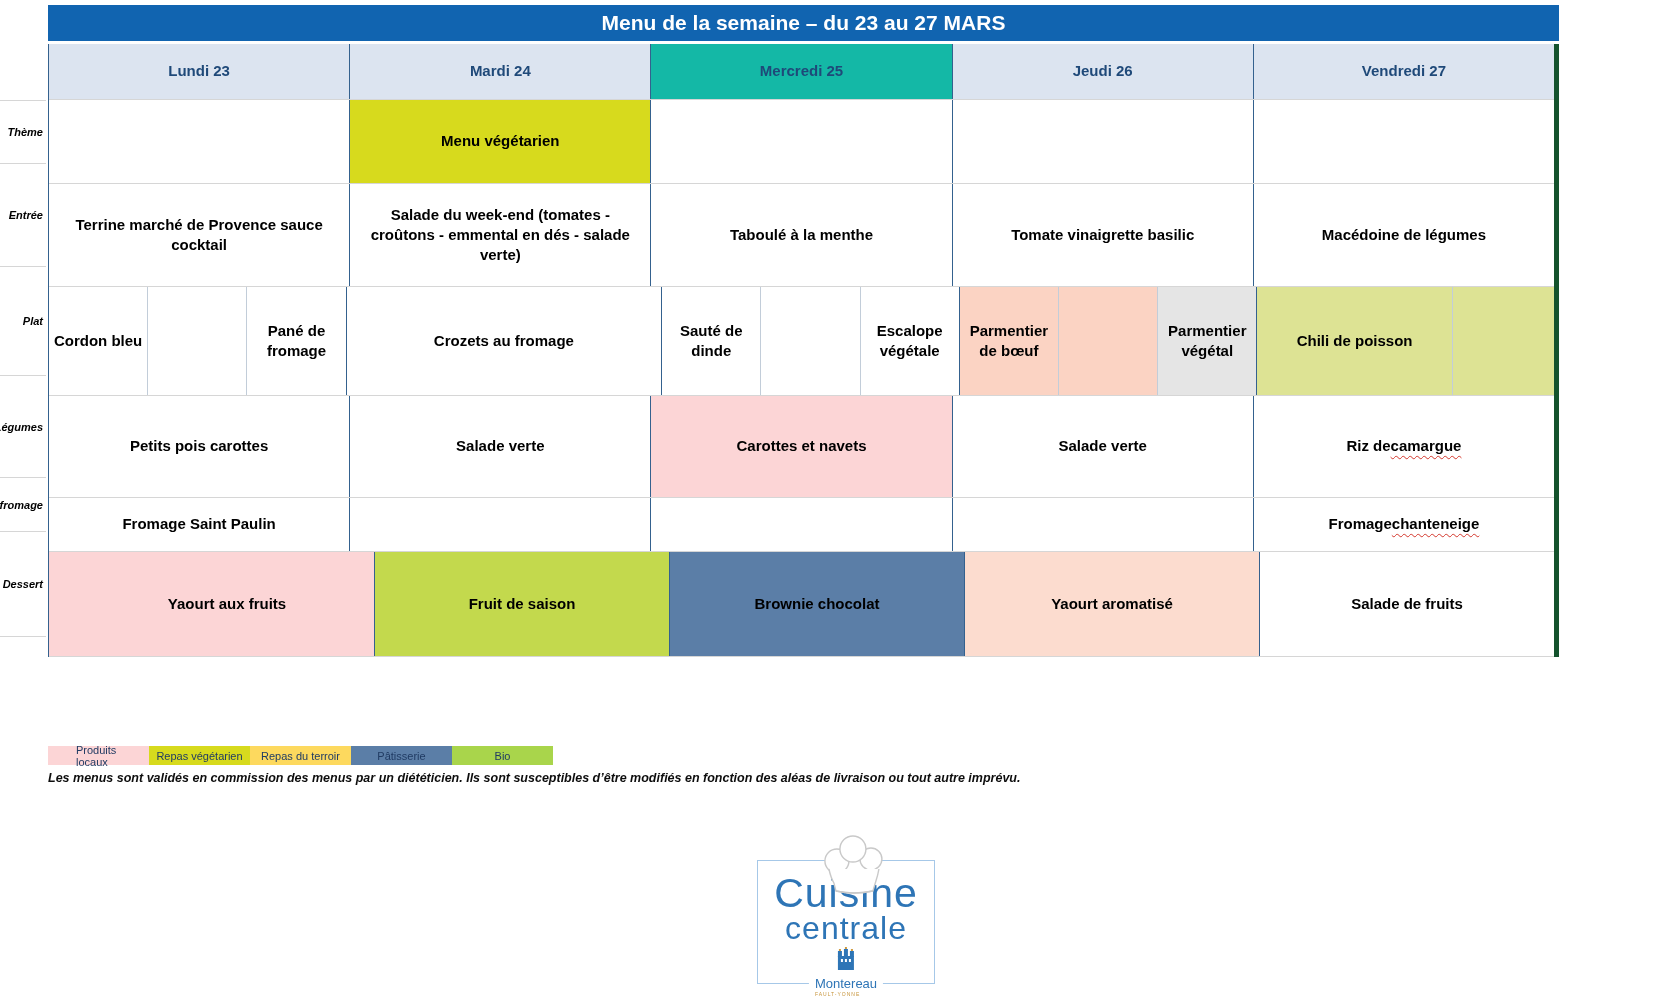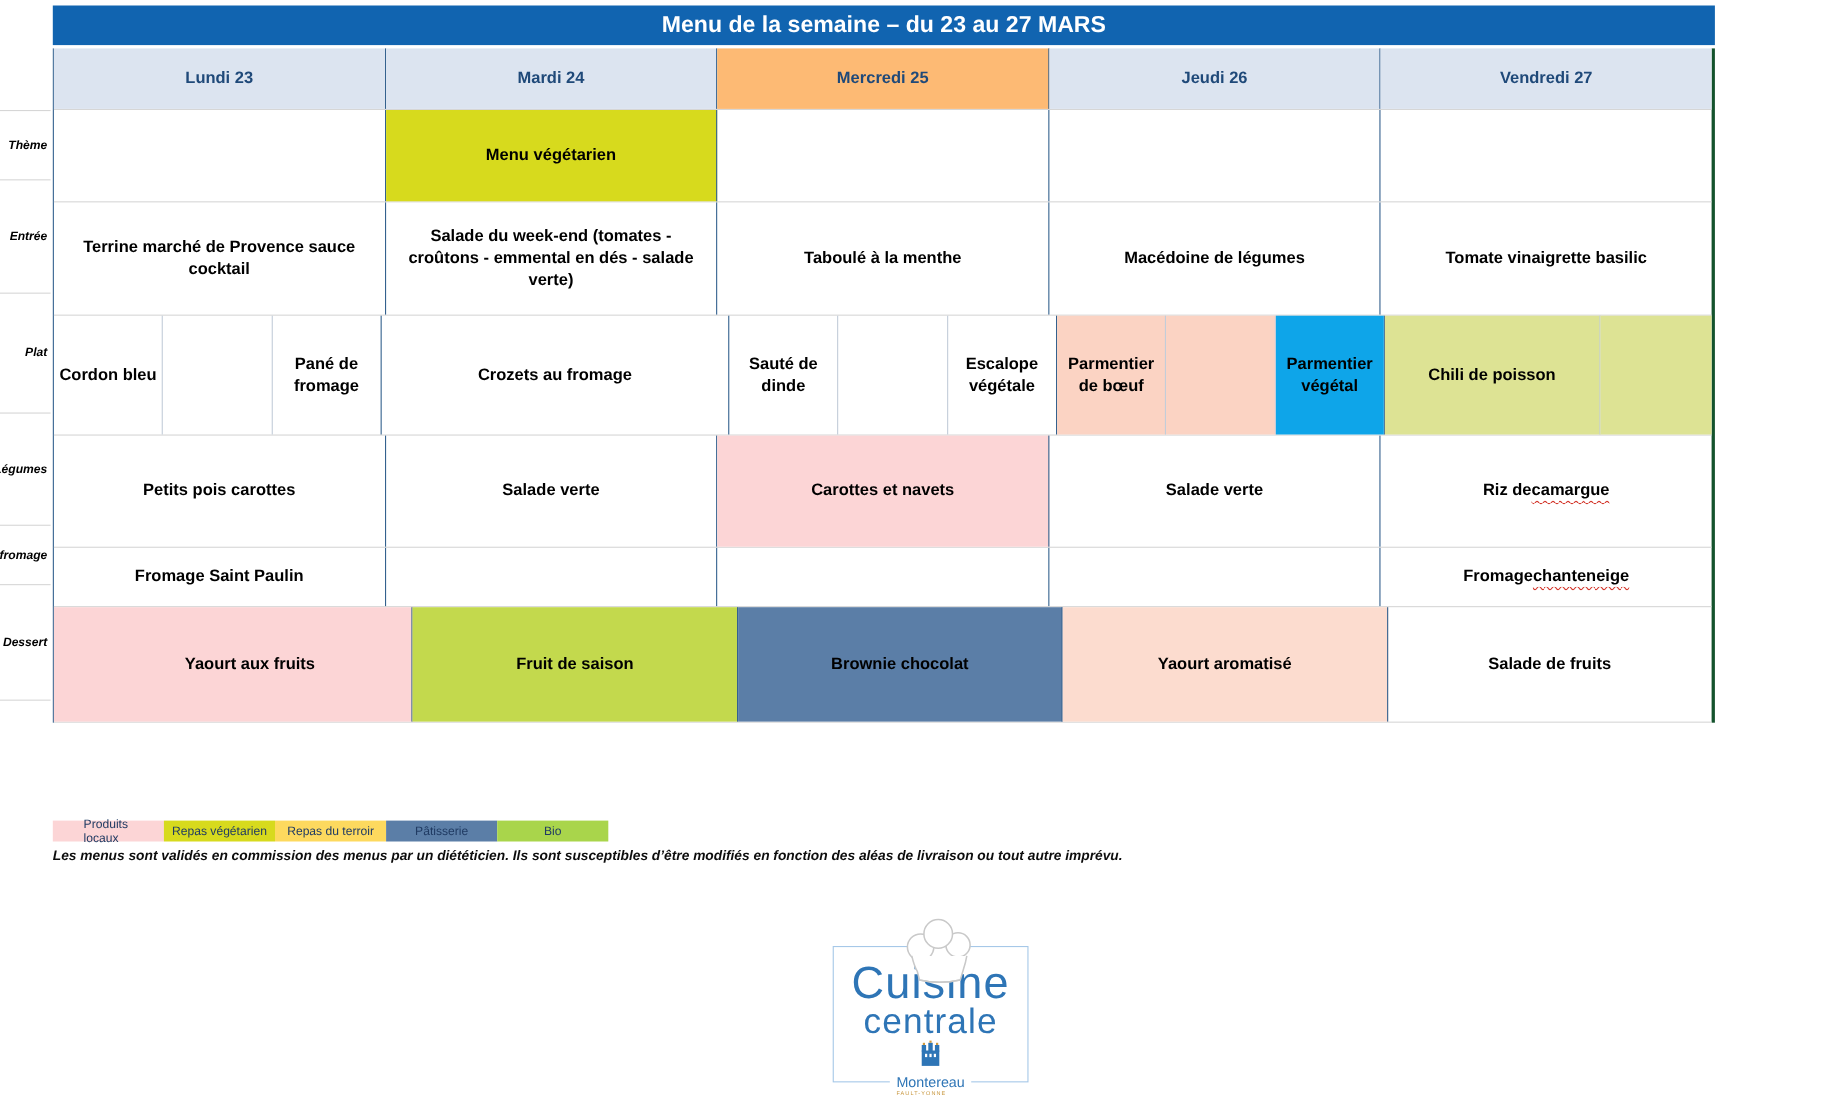--- a/index.html
+++ b/index.html
@@ -7,21 +7,21 @@
     font-family:"Liberation Sans", sans-serif; }
   .stage { position:absolute; top:0; left:0; width:1667px; height:1008px; overflow:hidden; }
 
   
   .titlebar { position:absolute; left:48px; top:5px; width:1511px; height:36px;
     display:flex; align-items:center; justify-content:center;
     color:#ffffff; font-weight:700; font-size:21px; }
 
   
   .menu-table { position:absolute; left:48px; top:44px; width:1511px;
-    border-left:1px solid #34618e; border-right:3px solid #14532d; }
+    border-left:1px solid #34618e; border-right:5px solid #14532d; }
   .trow { display:flex; border-bottom:1px solid #d6d6d6; }
   .r-header  { height:56px; }
   .r-theme   { height:84px; }
   .r-entree  { height:103px; }
   .r-plat    { height:109px; }
   .r-legumes { height:102px; }
   .r-fromage { height:54px; }
   .r-dessert { height:105px; }
   .cell { flex:1; display:flex; align-items:center; justify-content:center;
     text-align:center; border-right:1px solid #34618e;
@@ -84,57 +84,57 @@
   <div class="rlabel rl-plat">Plat</div>
   <div class="rlabel rl-legumes">Légumes</div>
   <div class="rlabel rl-fromage">fromage</div>
   <div class="rlabel rl-dessert">Dessert</div>
 
   <div class="menu-table">
 
     <div class="trow r-header">
       <div class="cell hcell" style="background-color: rgb(220, 228, 240);">Lundi 23</div>
       <div class="cell hcell" style="background-color: rgb(220, 228, 240);">Mardi 24</div>
-      <div class="cell hcell" style="background-color: #fdba74;">Mercredi 25</div>
+      <div class="cell hcell" style="background-color: #14b8a6;">Mercredi 25</div>
       <div class="cell hcell" style="background-color: rgb(220, 228, 240);">Jeudi 26</div>
       <div class="cell hcell" style="background-color: rgb(220, 228, 240);">Vendredi 27</div>
     </div>
 
     <div class="trow r-theme">
       <div class="cell"></div>
       <div class="cell" style="background-color: rgb(215, 218, 29);">Menu végétarien</div>
       <div class="cell"></div>
       <div class="cell"></div>
       <div class="cell"></div>
     </div>
 
     <div class="trow r-entree">
       <div class="cell">Terrine marché de Provence sauce cocktail</div>
       <div class="cell">Salade du week-end (tomates - croûtons - emmental en dés - salade verte)</div>
       <div class="cell">Taboulé à la menthe</div>
+      <div class="cell">Tomate vinaigrette basilic</div>
       <div class="cell">Macédoine de légumes</div>
-      <div class="cell">Tomate vinaigrette basilic</div>
     </div>
 
     <div class="trow r-plat">
       <div class="cell group">
         <div class="sub">Cordon bleu</div>
         <div class="sub"></div>
         <div class="sub">Pané de fromage</div>
       </div>
       <div class="cell">Crozets au fromage</div>
       <div class="cell group">
         <div class="sub">Sauté de dinde</div>
         <div class="sub"></div>
         <div class="sub">Escalope végétale</div>
       </div>
       <div class="cell group">
         <div class="sub" style="background-color: rgb(251, 211, 195);">Parmentier de bœuf</div>
         <div class="sub" style="background-color: rgb(251, 211, 195);"></div>
-        <div class="sub" style="background-color: #0ea5e9;">Parmentier végétal</div>
+        <div class="sub" style="background-color: #e5e5e5;">Parmentier végétal</div>
       </div>
       <div class="cell group">
         <div class="sub wide" style="background-color: rgb(221, 227, 148);">Chili de poisson</div>
         <div class="sub" style="background-color: rgb(221, 227, 148);"></div>
       </div>
     </div>
 
     <div class="trow r-legumes">
       <div class="cell">Petits pois carottes</div>
       <div class="cell">Salade verte</div>

